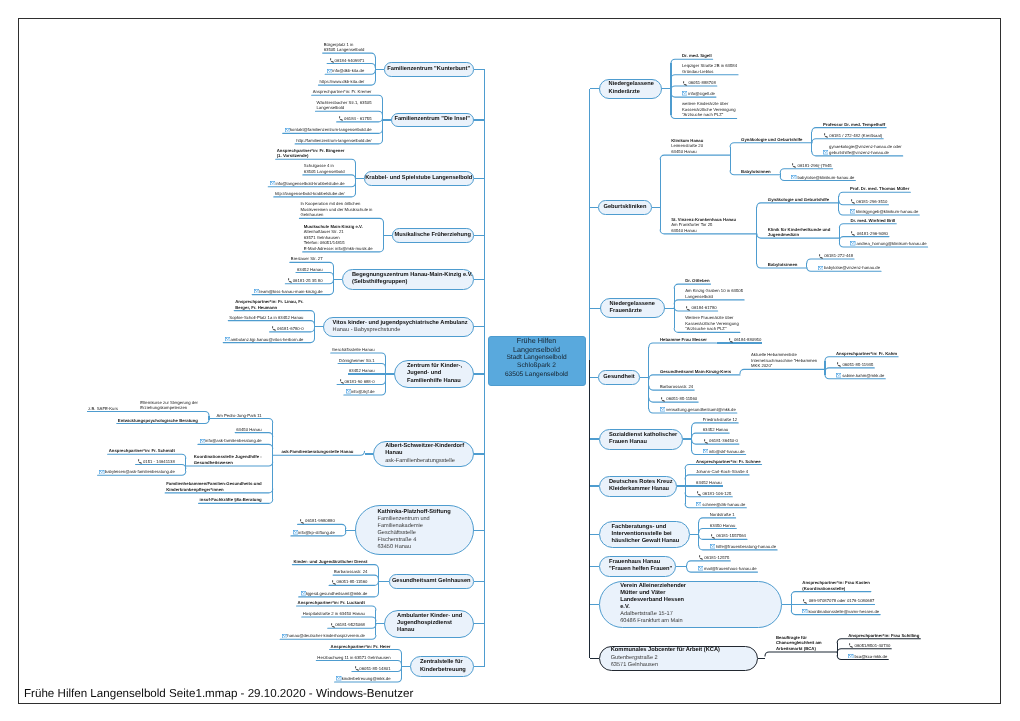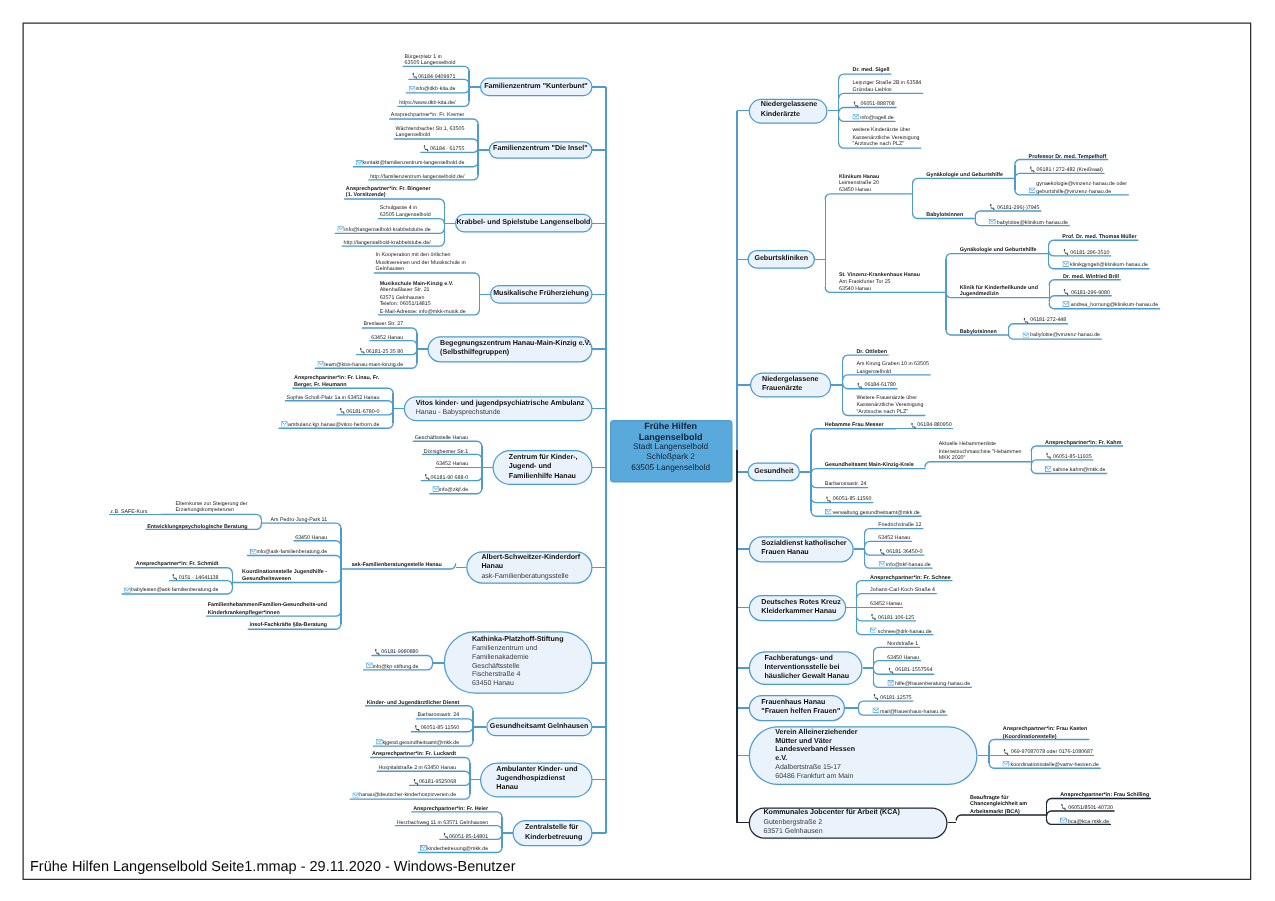--- a/index.html
+++ b/index.html
@@ -12,21 +12,21 @@
         transform:translateZ(0);will-change:transform;}
   #frame{position:absolute;left:18px;top:17.5px;width:983px;height:686px;
          border:1.3px solid #2f2f2f;box-sizing:border-box;background:#fff;}
   #canvas{position:absolute;left:0;top:0;width:1020px;height:721px;overflow:visible;}
   .lyr{position:absolute;left:0;top:0;width:1020px;height:721px;}
 
   
   .central{position:absolute;box-sizing:border-box;
            background:#59a9dd;border:1px solid #4e9ccf;border-radius:3px;
            text-align:center;color:#15202b;}
-  .central .t1{font-weight:bold;font-size:7.2px;line-height:8.6px;letter-spacing:.02px;}
+  .central .t1{font-weight:normal;font-size:7.2px;line-height:8.6px;letter-spacing:.02px;}
   .central .t2{font-size:6.6px;line-height:8.2px;}
 
   
   .topic{position:absolute;box-sizing:border-box;
          background:#eaf2fb;border:1px solid #4e9ccf;
          display:flex;align-items:center;justify-content:center;
          text-align:center;color:#101010;}
   .topic.dark{border-color:#222830;}
   .topic .tt{width:100%;}
   .topic .b{font-weight:bold;font-size:5.7px;line-height:7.1px;}
@@ -726,14 +726,14 @@
             <path d="M5.5 1.5 h5.0 v8.2 h-5.0 z" fill="#4a4a4a"></path>
             <path d="M8.0 10.5 l4.2 6.0 l-1.6 1.5 l-3.0 -4.3 z" fill="#4a4a4a"></path>
             <path d="M9.8 15.8 h11.4 v4.6 h-11.4 z" fill="#4a4a4a"></path>
             <path d="M18.0 19.2 h5.0 v5.6 h-5.0 z" fill="#4a4a4a"></path>
           </svg></span><span>06051/8501-40730</span></div>
       <div class="sub l" style="left: 848.2px; top: 653.5px; padding-left: 6.2px; color: rgb(17, 17, 17);"><span class="ico" style="width:6.2px;top:0.40000000000000036px;"><svg width="5.4" height="4.4" viewBox="0 0 27 22">
             <rect x="1.5" y="1.5" width="24" height="19" fill="#ffffff" stroke="#3d9ae0" stroke-width="3"></rect>
             <path d="M4 4 L13.5 13 L23 4" fill="none" stroke="#2f93de" stroke-width="3.4"></path>
           </svg></span><span>bca@kca-mkk.de</span></div>
     </div>
-  <div class="footer">Frühe Hilfen Langenselbold Seite1.mmap - 29.11.2020 - Windows-Benutzer</div>
+  <div class="footer">Frühe Hilfen Langenselbold Seite1.mmap - 29.10.2020 - Windows-Benutzer</div>
 </div>
 
 </body></html>

